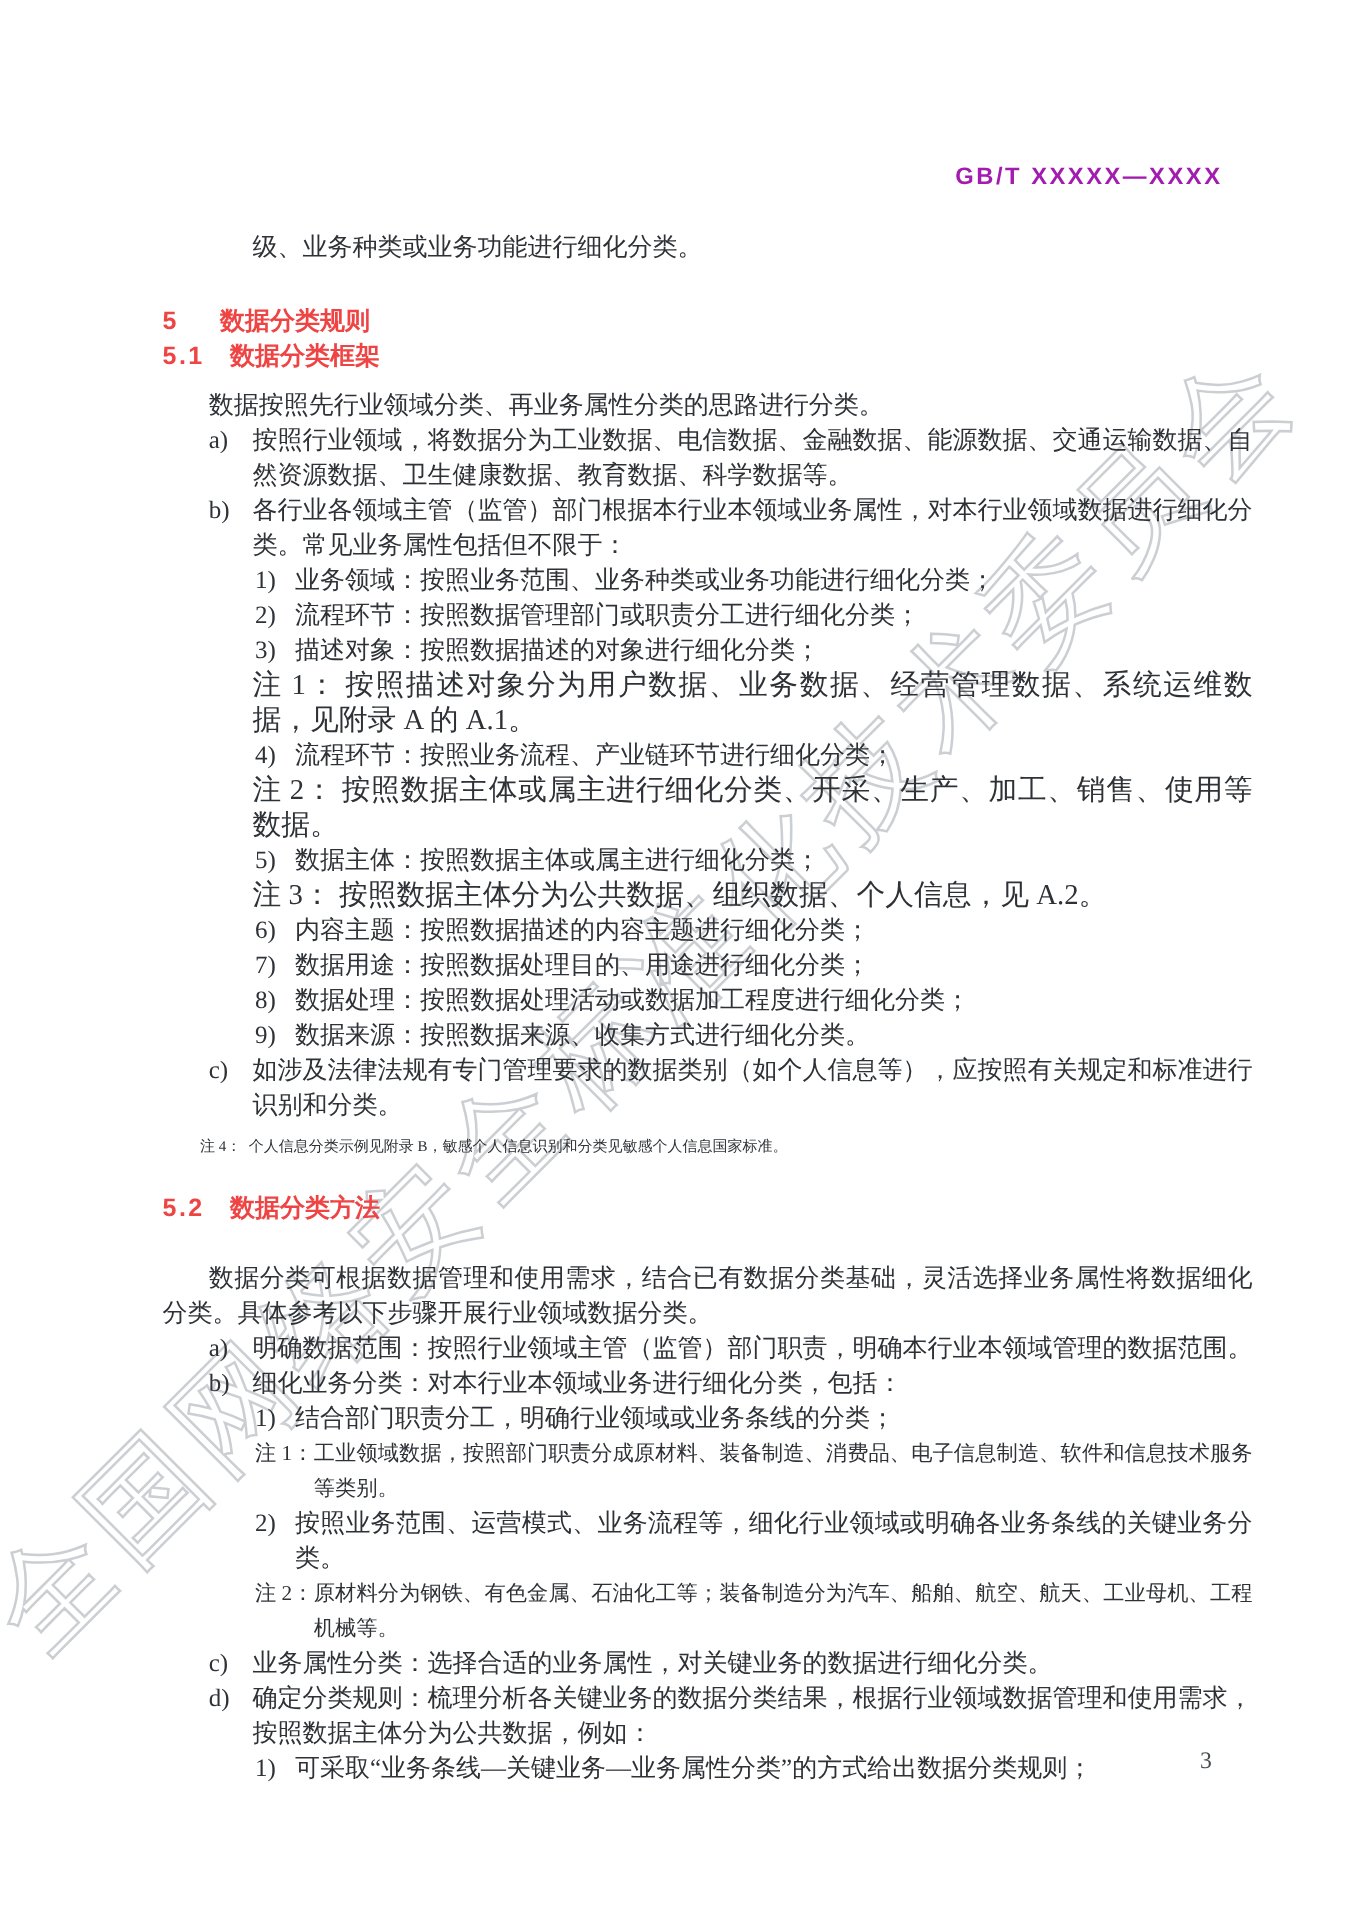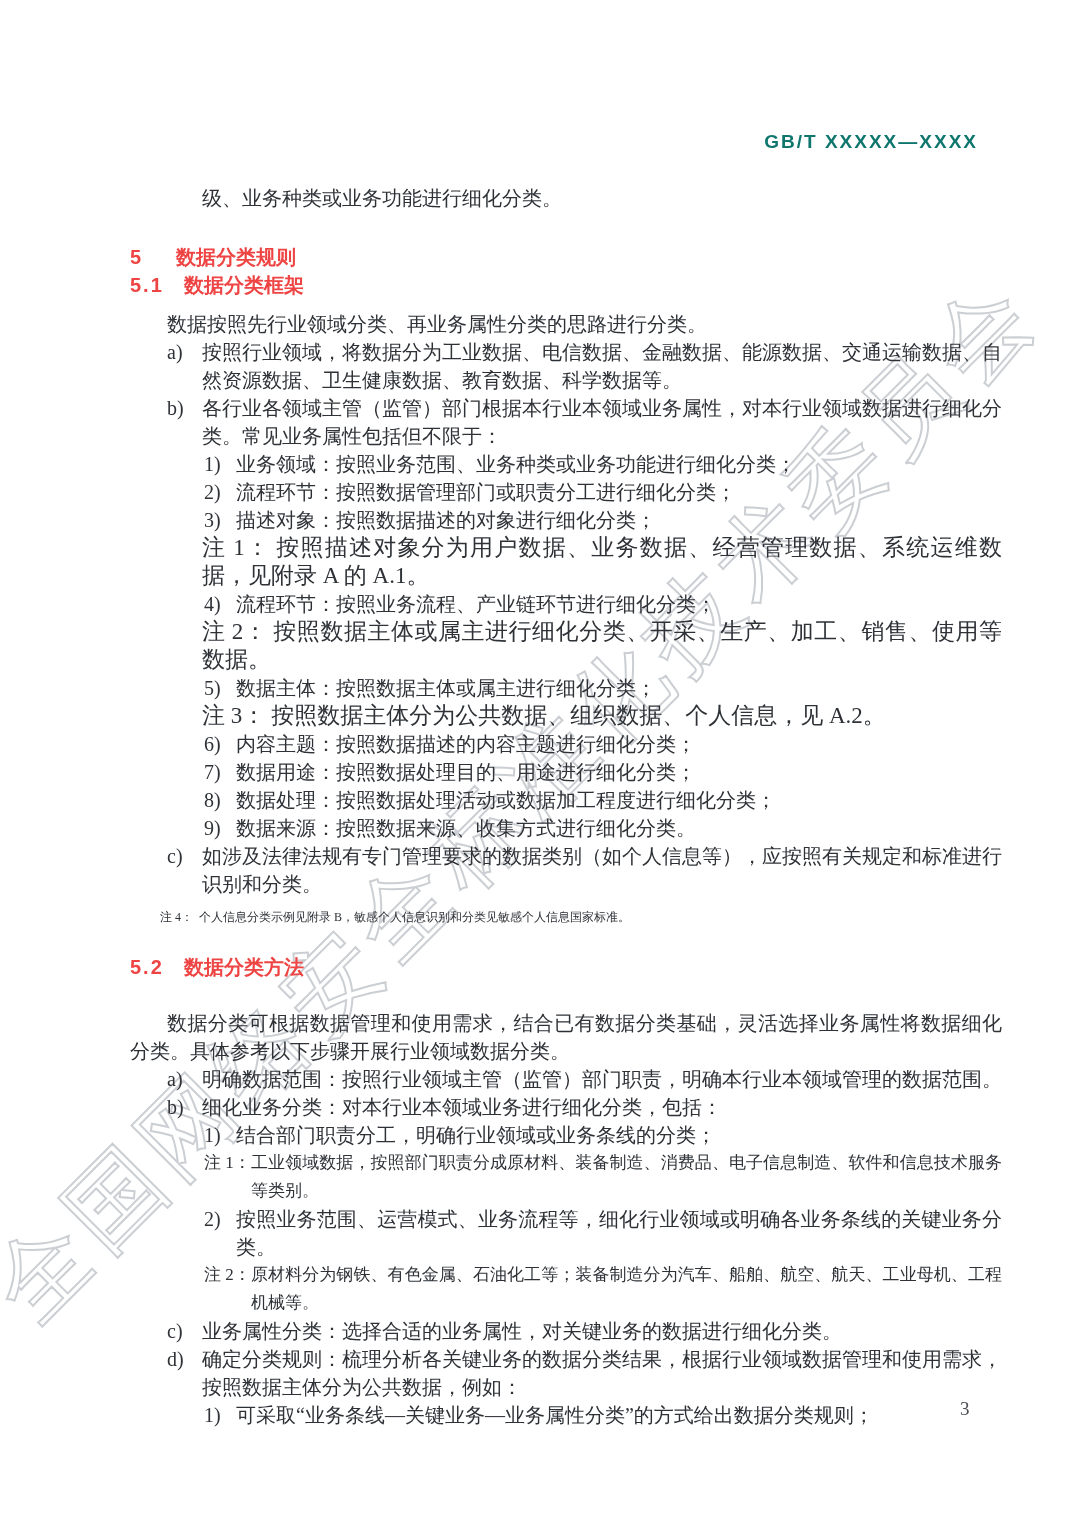--- a/index.html
+++ b/index.html
@@ -32,21 +32,21 @@
   }
 
   
   .doc-header{
     position:absolute;
     top:131px;right:102px;
     font-family:"Liberation Sans","DejaVu Sans",sans-serif;
     font-weight:700;
     font-size:19px;
     letter-spacing:2px;
-    color:#0f766e;
+    color:#a21caf;
     z-index:2;
   }
 
   
   .page-number{
     position:absolute;
     top:1398px;left:960px;
     font-size:19px;
     color:#4a4f54;
     z-index:2;

